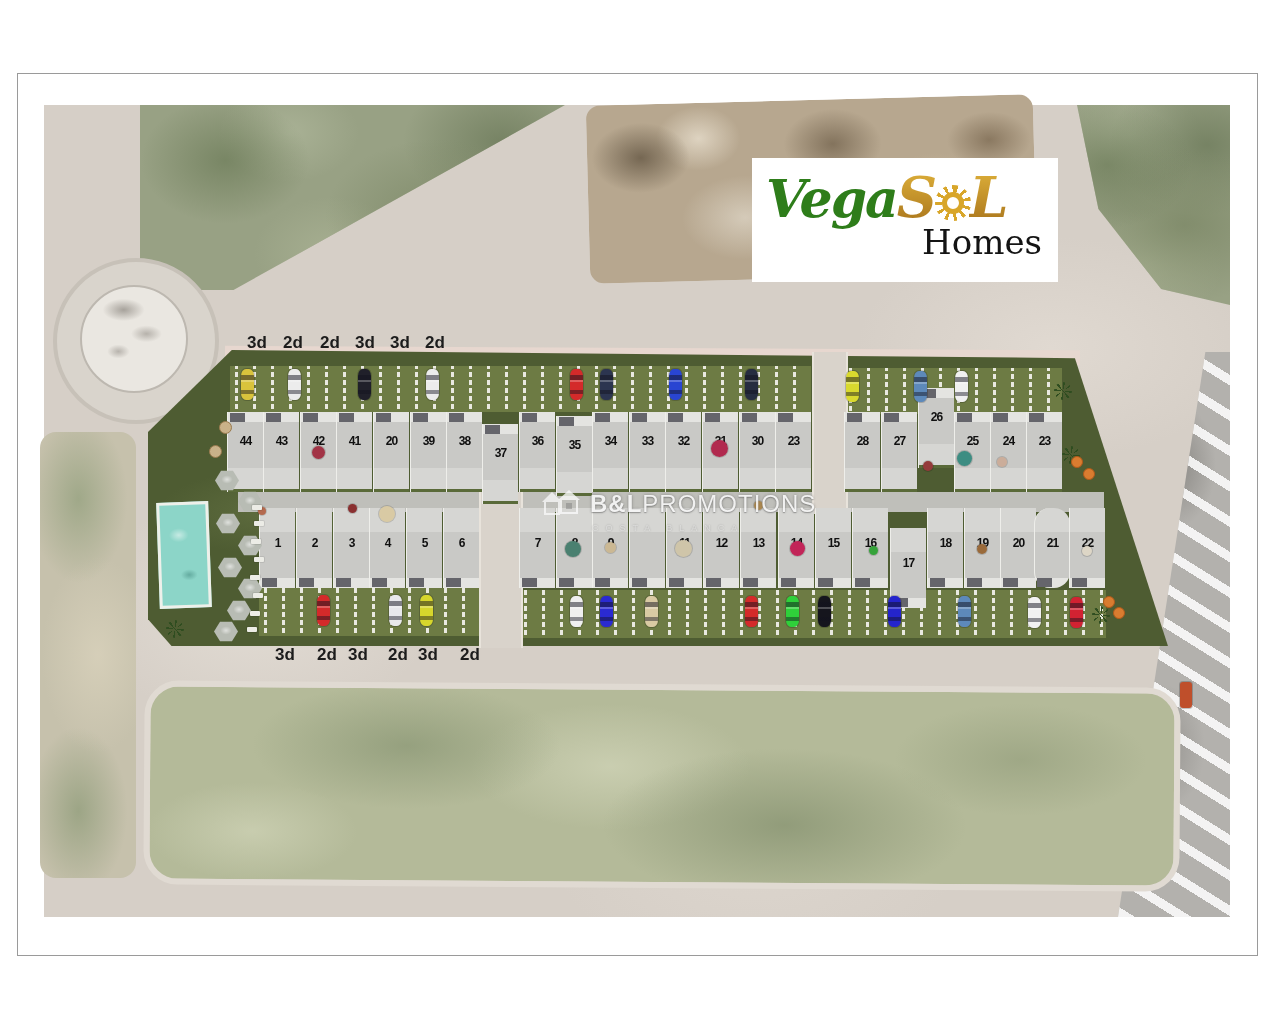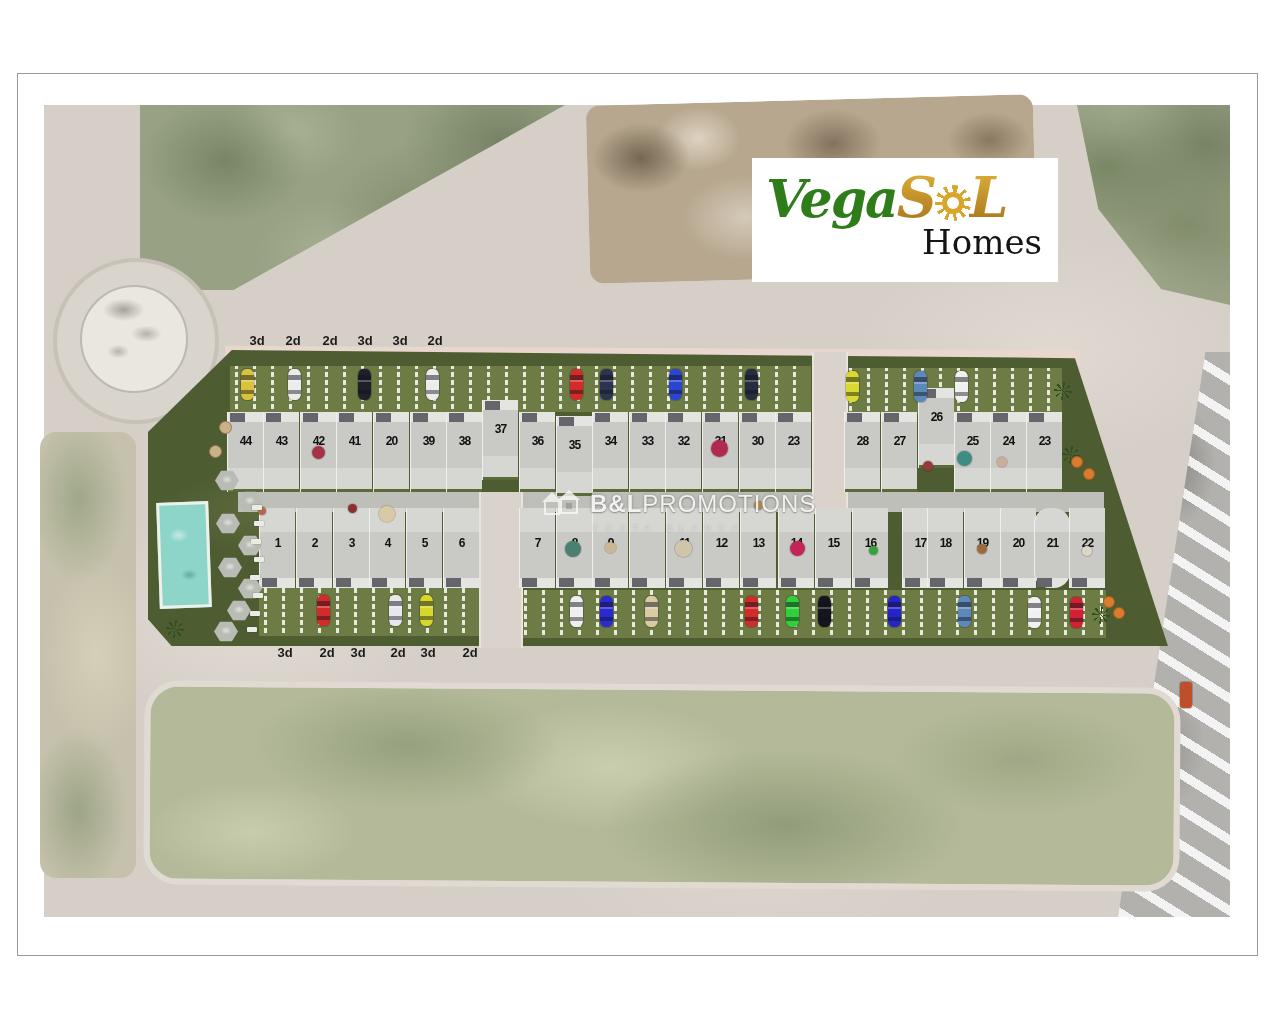--- a/index.html
+++ b/index.html
@@ -63,21 +63,21 @@
   #alley{left:238px;top:492px;width:866px;height:20px;background:#bfbfba;}
   .gapway{position:absolute;background:#d9d3cb;border-left:2px solid #e8e3db;border-right:2px solid #e8e3db;}
   .plot{position:absolute;width:36px;height:80px;border-left:1px solid #eeeeea;box-sizing:border-box;}
   .plot.top{background:linear-gradient(180deg,#e4e4e1 0 10px,#c9c9c6 10px 56px,#d6d6d3 56px 77px,#5a6a39 77px 80px);}
   .plot.bottom{background:linear-gradient(0deg,#e4e4e1 0 10px,#c9c9c6 10px 56px,#d6d6d3 56px 80px);}
   .plot .garage{position:absolute;left:2px;width:15px;height:9px;background:#65656b;}
   .plot.top .garage{top:1px;} .plot.bottom .garage{bottom:1px;}
   .pnum{position:absolute;width:100%;text-align:center;font-weight:bold;font-size:12px;color:#101010;
     letter-spacing:-1px;}
   .plot.top .pnum{top:22px;} .plot.bottom .pnum{top:28px;}
-  .tl{position:absolute;font-size:13px;font-weight:bold;color:#1c1c1c;width:22px;text-align:center;}
+  .tl{position:absolute;font-size:17px;font-weight:bold;color:#1c1c1c;width:22px;text-align:center;}
   .car{position:absolute;width:13px;height:31px;border-radius:5px/7px;box-shadow:0 0 0 1px rgba(0,0,0,.18);
     background-image:linear-gradient(180deg,rgba(0,0,0,0) 0 6px,rgba(18,18,30,.5) 6px 11px,rgba(255,255,255,.25) 11px 13px,rgba(0,0,0,0) 13px 21px,rgba(18,18,30,.45) 21px 25px,rgba(0,0,0,0) 25px);}
   .van{position:absolute;width:12px;height:26px;border-radius:3px;box-shadow:0 0 0 1px rgba(0,0,0,.2);}
   .prop{position:absolute;border-radius:50%;box-shadow:0 0 0 1px rgba(0,0,0,.15);}
   #pool{left:158px;top:502px;width:46px;height:100px;background:#8cd5c8;border:3px solid #eef0ea;
     transform:rotate(-2deg);background-image:radial-gradient(14px 10px at 40% 30%,rgba(255,255,255,.5),transparent 70%),
     radial-gradient(12px 8px at 60% 70%,rgba(40,110,100,.4),transparent 70%);}
   .hexu{position:absolute;width:24px;height:21px;background:#b8bcb4;
     clip-path:polygon(25% 3%,75% 3%,100% 50%,75% 97%,25% 97%,0 50%);
     background-image:radial-gradient(8px 6px at 50% 45%,rgba(255,255,255,.55),transparent 70%);}
@@ -155,21 +155,21 @@
         <div class="pnum">20</div>
       </div>
       <div class="plot top" style="left: 410px; top: 412px;">
         <div class="garage"></div>
         <div class="pnum">39</div>
       </div>
       <div class="plot top" style="left: 446px; top: 412px;">
         <div class="garage"></div>
         <div class="pnum">38</div>
       </div>
-      <div class="plot top" style="left: 482px; top: 400px;">
+      <div class="plot top" style="left: 482px; top: 424px;">
         <div class="garage"></div>
         <div class="pnum">37</div>
       </div>
       <div class="plot top" style="left: 519px; top: 412px;">
         <div class="garage"></div>
         <div class="pnum">36</div>
       </div>
       <div class="plot top" style="left: 556px; top: 416px;">
         <div class="garage"></div>
         <div class="pnum">35</div>
@@ -279,21 +279,21 @@
         <div class="pnum">14</div>
       </div>
       <div class="plot bottom" style="left: 815px; top: 508px;">
         <div class="garage"></div>
         <div class="pnum">15</div>
       </div>
       <div class="plot bottom" style="left: 852px; top: 508px;">
         <div class="garage"></div>
         <div class="pnum">16</div>
       </div>
-      <div class="plot bottom" style="left: 890px; top: 508px; margin-left: 12px;">
+      <div class="plot bottom" style="left: 890px; top: 528px;">
         <div class="garage"></div>
         <div class="pnum">17</div>
       </div>
       <div class="plot bottom" style="left: 927px; top: 508px;">
         <div class="garage"></div>
         <div class="pnum">18</div>
       </div>
       <div class="plot bottom" style="left: 964px; top: 508px;">
         <div class="garage"></div>
         <div class="pnum">19</div>

